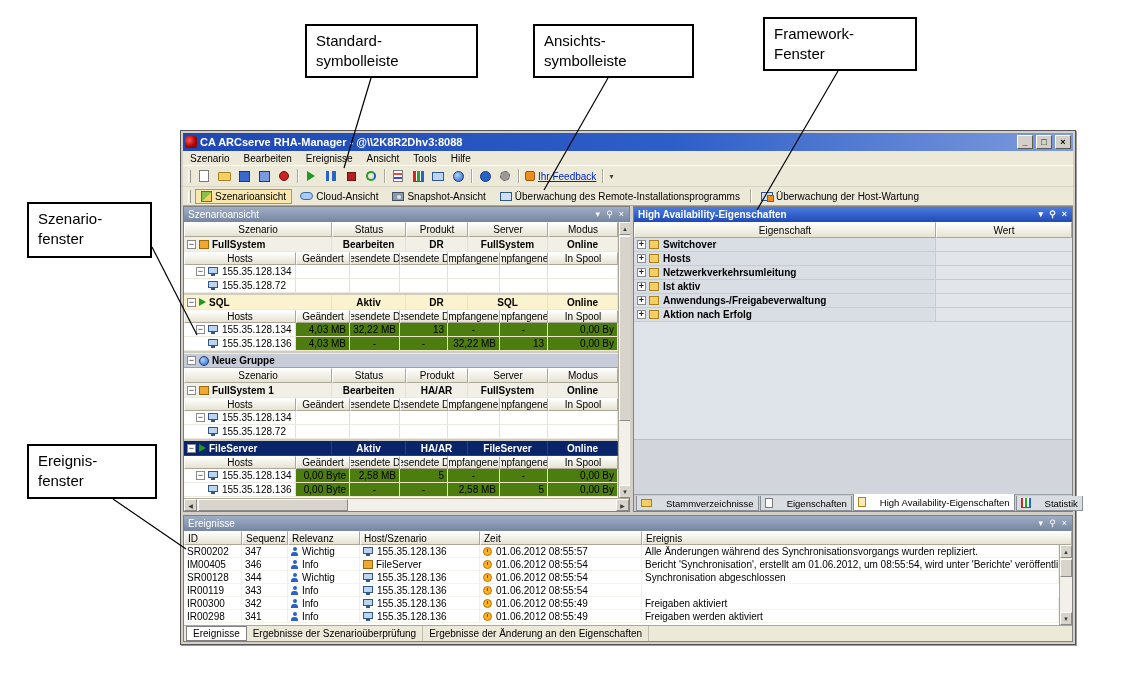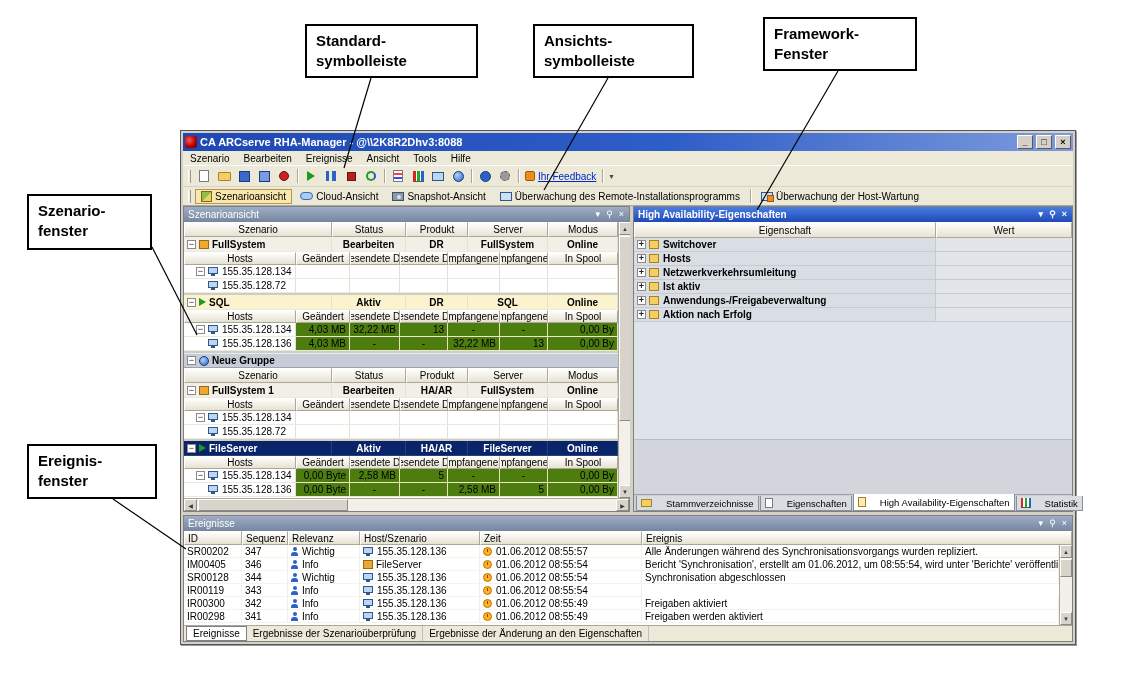--- a/index.html
+++ b/index.html
@@ -1,24 +1,24 @@
 <!DOCTYPE html>
 <html><head>
 <meta charset="utf-8">
 <style>
 *{box-sizing:border-box;margin:0;padding:0}
 html,body{width:1140px;height:699px}
 body{background:#fff;font-family:"Liberation Sans",sans-serif;position:relative;overflow:hidden}
 
 
-.callout{position:absolute;background:#fff;border:2px solid #000;padding:5px 9px;font-size:15px;font-weight:bold;line-height:1.32;z-index:10}
+.callout{position:absolute;background:#fff;border:2px solid #000;padding:5px 9px;font-size:15px;font-weight:normal;line-height:1.32;z-index:10}
 #co-standard{left:305px;top:24px;width:173px;height:54px}
 #co-ansichts{left:533px;top:24px;width:161px;height:54px}
 #co-framework{left:763px;top:17px;width:154px;height:54px}
-#co-szenario{left:27px;top:194px;width:125px;height:56px}
+#co-szenario{left:27px;top:202px;width:125px;height:56px}
 #co-ereignis{left:27px;top:444px;width:130px;height:55px}
 #connectors{position:absolute;left:0;top:0;z-index:50;pointer-events:none}
 
 
 #app{position:absolute;left:180px;top:130px;width:896px;height:515px;background:#d4d0c8;border:1px solid #565656;box-shadow:1px 1px 0 #9a9a9a;padding:2px;display:flex;flex-direction:column;z-index:1}
 .titlebar{height:18px;flex:none;background:linear-gradient(90deg,#1e48b4 0%,#2e5ec8 55%,#7e9cdc 100%);display:flex;align-items:center;gap:3px;padding:0 2px;color:#fff;font-size:11px;font-weight:bold}
 .appicon{width:12px;height:12px;flex:none;border-radius:3px;background:radial-gradient(circle at 35% 35%,#f55,#a00 60%,#600)}
 .wtitle{flex:1;white-space:nowrap;overflow:hidden}
 .wbtn{width:16px;height:14px;flex:none;background:#d4d0c8;border:1px solid;border-color:#fff #5a5a5a #5a5a5a #fff;color:#000;font-size:9px;font-weight:bold;display:flex;align-items:center;justify-content:center;line-height:1}
 .menubar{height:15px;flex:none;background:#ece9d8;display:flex;align-items:center;font-size:10px;border-bottom:1px solid #fff}

